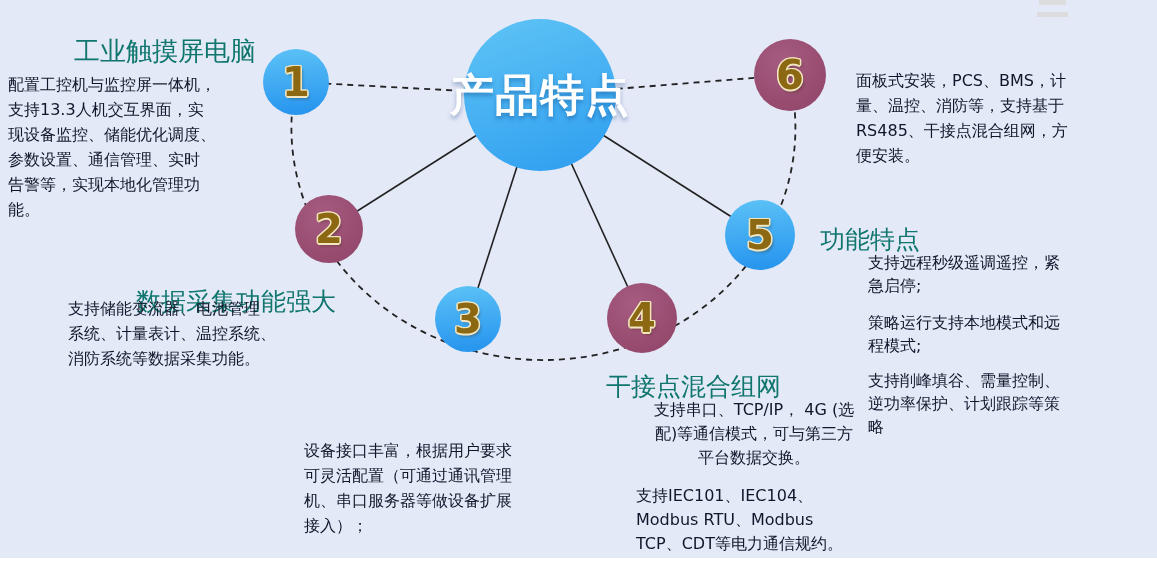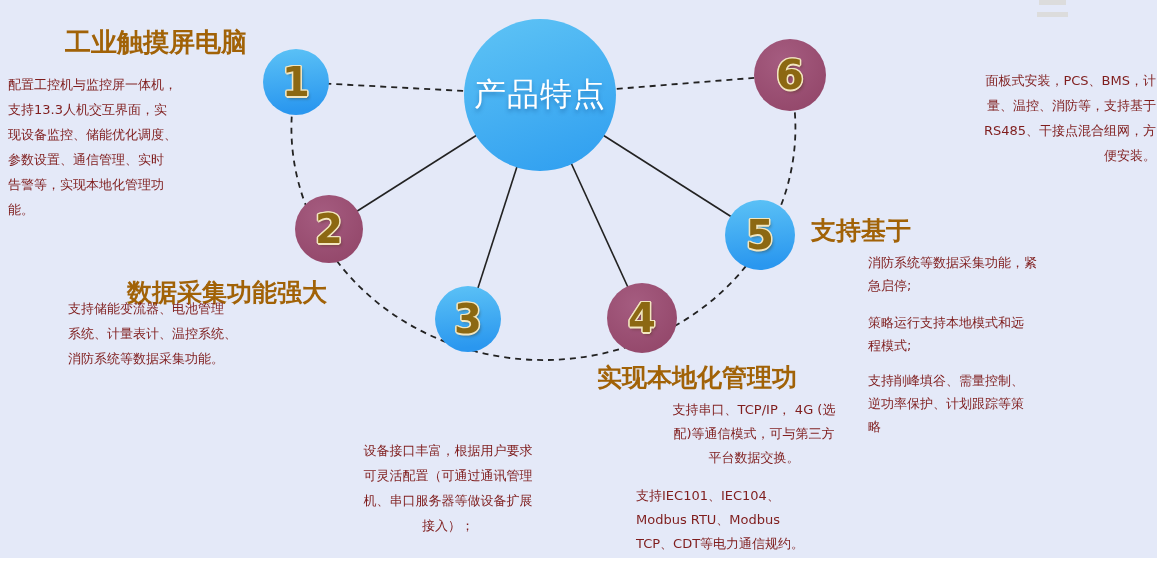--- a/index.html
+++ b/index.html
@@ -39,51 +39,51 @@
   .n6{left:754px;top:39px;width:72px;height:72px;}
 
   .center-circle{
     position:absolute;left:464px;top:19px;width:152px;height:152px;
     border-radius:50%;
     background:linear-gradient(160deg,#5fc4f5 0%,#309ff0 95%);
     display:flex;align-items:center;justify-content:center;
     z-index:2;
   }
   .center-circle .label{
-    color:#ffffff;font-size:32px;font-weight:normal;letter-spacing:1px;
+    color:#ffffff;font-size:44px;font-weight:bold;letter-spacing:1px;
     text-shadow:0 3px 4px rgba(0,50,110,0.35);
     white-space:nowrap;
   }
 
   
   .ftitle{
-    position:absolute;z-index:3;margin:3px;
-    color:#a16207;font-weight:bold;font-size:25px;line-height:30px;
+    position:absolute;z-index:3;margin:12px;
+    color:#0f766e;font-weight:normal;font-size:25px;line-height:30px;
     white-space:pre-line;
   }
   .fbody{
     position:absolute;z-index:3;margin:0;
-    color:#7f1d1d;font-size:13px;line-height:25px;
+    color:#0f172a;font-size:16px;line-height:25px;
     white-space:pre-line;
   }
   .t1{left:62px;top:24px;font-size:26px;}
   .b1{left:8px;top:72px;width:282px;}
   .t2{left:124px;top:275px;}
   .b2{left:68px;top:296px;width:272px;}
   .t3{left:304px;top:366px;}
-  .b3{left:304px;top:438px;width:288px;text-align:center;}
+  .b3{left:304px;top:438px;width:288px;}
   .t4{left:594px;top:360px;}
   .b4a{left:608px;top:398px;width:292px;line-height:24px;text-align:center;}
   .b4b{left:636px;top:484px;width:292px;line-height:24px;}
   .t5{left:808px;top:213px;}
   .b5a{left:868px;top:251px;width:272px;line-height:23px;}
   .b5b{left:868px;top:311px;width:272px;line-height:23px;}
   .b5c{left:868px;top:369px;width:272px;line-height:23px;}
   .t6{left:856px;top:35px;}
-  .b6{left:856px;top:68px;width:300px;text-align:right;}
+  .b6{left:856px;top:68px;width:300px;}
 
   
   .topbars{position:absolute;left:1037px;top:0;z-index:3;}
   .topbars i{display:block;background:#dcdcdc;height:5px;}
   .topbars i.bar-a{width:27px;margin-left:2px;}
   .topbars i.bar-b{width:31px;margin-top:7px;}
   .bottom-strip{
     position:absolute;left:0;bottom:0;width:1157px;height:4px;
     background:#ffffff;z-index:4;
   }
@@ -140,30 +140,30 @@
   <h2 class="ftitle t2">数据采集功能强大</h2>
   <p class="fbody b2">支持储能变流器、电池管理
 系统、计量表计、温控系统、
 消防系统等数据采集功能。</p>
 
   <p class="fbody b3">设备接口丰富，根据用户要求
 可灵活配置（可通过通讯管理
 机、串口服务器等做设备扩展
 接入）；</p>
 
-  <h2 class="ftitle t4">实现本地化管理功</h2>
+  <h2 class="ftitle t4">干接点混合组网</h2>
   <p class="fbody b4a">支持串口、TCP/IP， 4G (选
 配)等通信模式，可与第三方
 平台数据交换。</p>
   <p class="fbody b4b">支持IEC101、IEC104、
 Modbus RTU、Modbus
 TCP、CDT等电力通信规约。</p>
 
-  <h2 class="ftitle t5">支持基于</h2>
-  <p class="fbody b5a">消防系统等数据采集功能，紧
+  <h2 class="ftitle t5">功能特点</h2>
+  <p class="fbody b5a">支持远程秒级遥调遥控，紧
 急启停;</p>
   <p class="fbody b5c">支持削峰填谷、需量控制、
 逆功率保护、计划跟踪等策
 略</p>
   <p class="fbody b5b">策略运行支持本地模式和远
 程模式;</p>
 
   <p class="fbody b6">面板式安装，PCS、BMS，计
 量、温控、消防等，支持基于
 RS485、干接点混合组网，方

